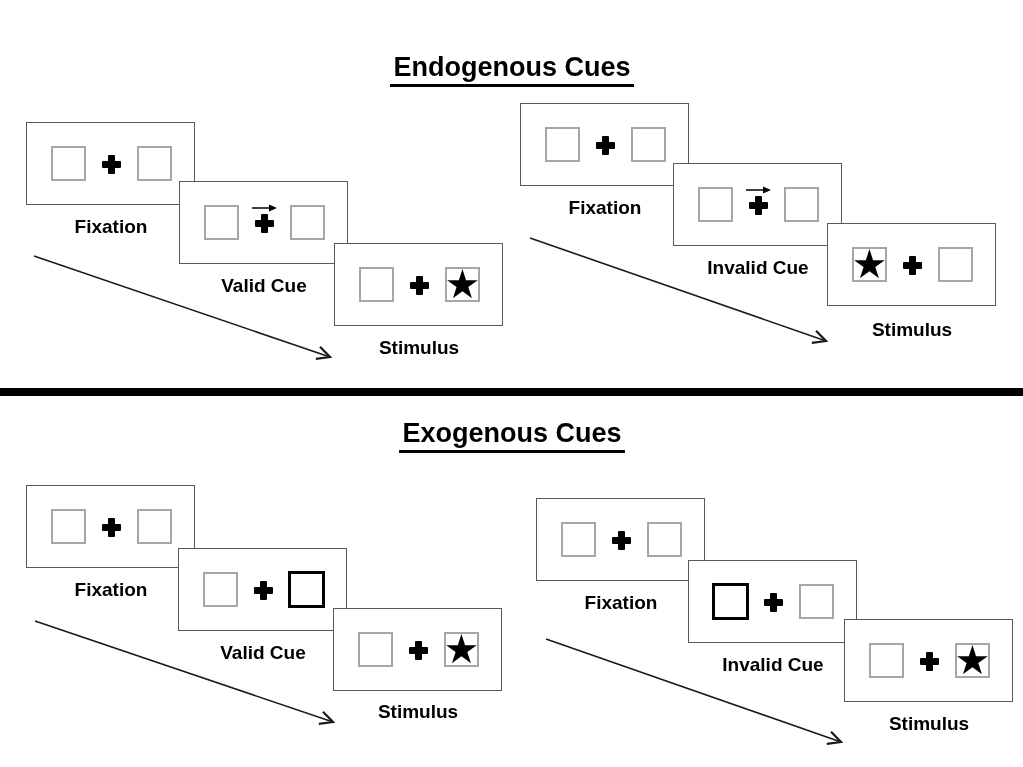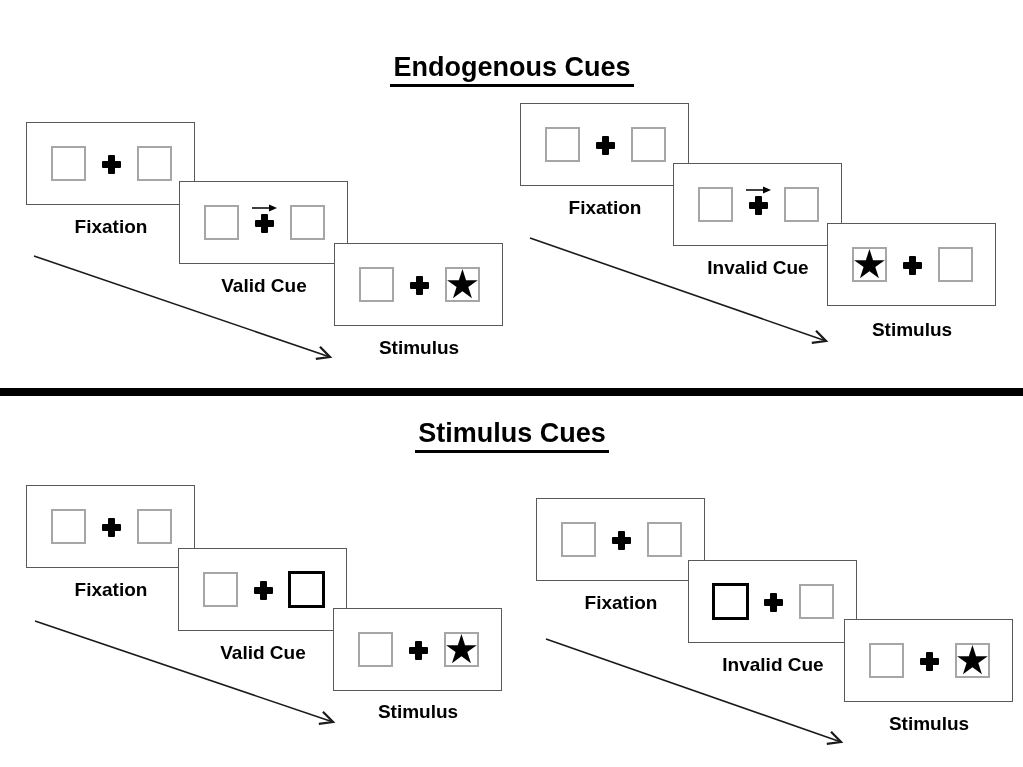--- a/index.html
+++ b/index.html
@@ -71,21 +71,21 @@
   #arrD{left:540px;top:632px;width:310px;height:118px;}
 </style>
 </head>
 <body>
 
 <div class="title" id="title-endo">
   <span>Endogenous Cues</span>
 </div>
 <div id="divider"></div>
 <div class="title" id="title-exo">
-  <span>Stimulus Cues</span>
+  <span>Exogenous Cues</span>
 </div>
 
 <svg class="tarrow" id="arrA" viewBox="0 0 310 115">
   <defs>
       <marker id="ahA" markerWidth="11" markerHeight="11" refX="9" refY="5" orient="auto">
     <path d="M1,1 L9,5 L1,9" fill="none" stroke="#1a1a1a" stroke-width="1.4"></path>
       </marker>
     </defs>
   <line x1="4" y1="6" x2="300" y2="107" marker-end="url(#ahA)"></line>
 </svg>

